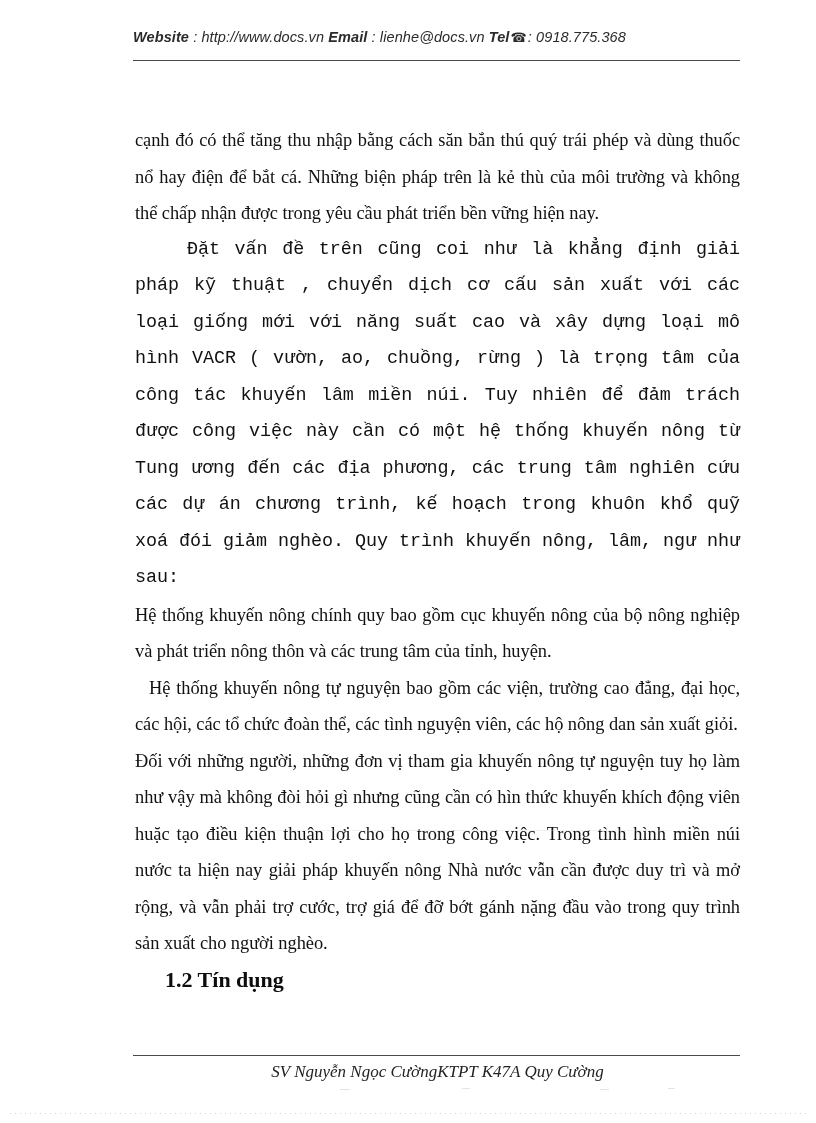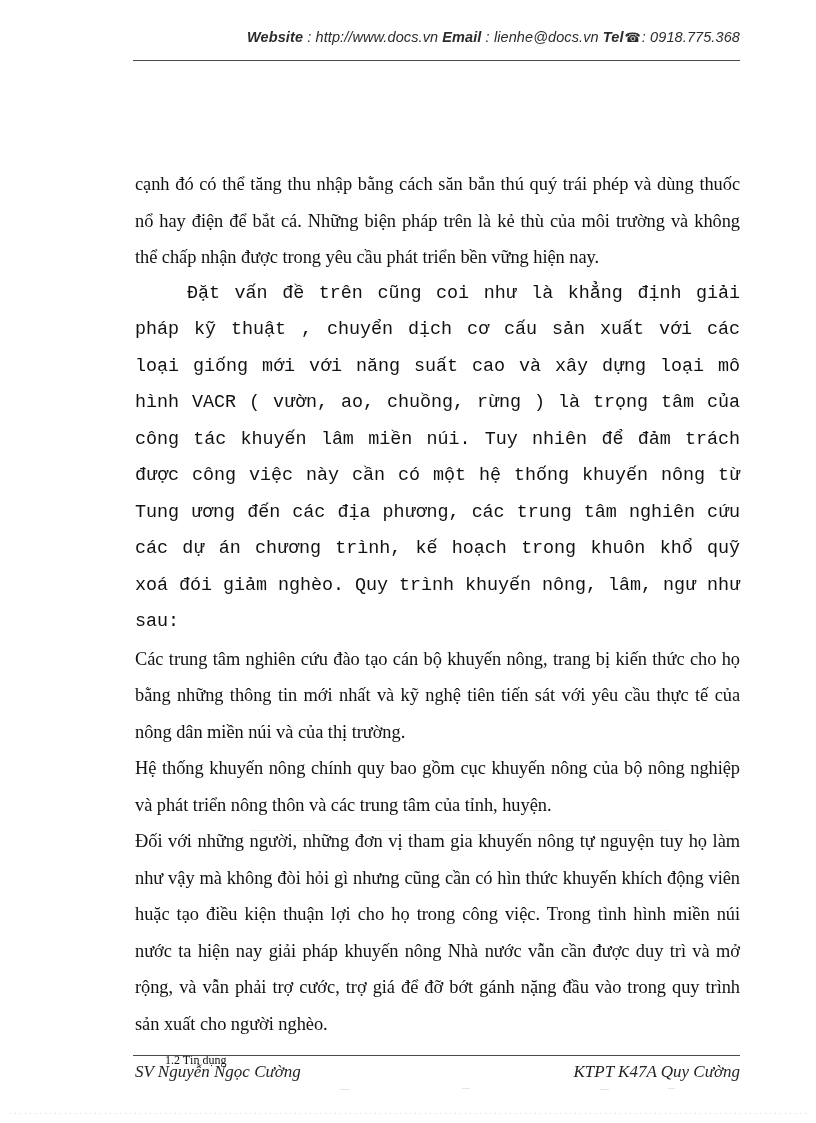--- a/index.html
+++ b/index.html
@@ -22,21 +22,21 @@
 
   
   .header-block {
     position: absolute;
     left: 133px;
     top: 30px;
     width: 607px;
   }
 
   .header-line {
-    text-align: right;
+    text-align: left;
     font-family: "Liberation Sans", "DejaVu Sans", sans-serif;
     font-style: italic;
     font-size: 14.5px;
     line-height: 1.1;
     color: #2b2b2b;
     white-space: nowrap;
     letter-spacing: 0.1px;
   }
 
   .header-line .lbl {
@@ -64,21 +64,20 @@
     height: 1px;
     background: #4a4a4a;
   }
 
   
   .body-block {
     position: absolute;
     left: 135px;
     top: 122px;
     width: 605px;
-    margin-top: 44px;
   }
 
   .para {
     margin: 0;
     font-size: 18.4px;
     line-height: 36.5px;
     text-align: justify;
     text-justify: inter-word;
     color: #111111;
     letter-spacing: -0.05px;
@@ -88,44 +87,44 @@
     text-indent: 52px;
     font-family: Liberation Mono, monospace;
   }
 
   .para.indent-small {
     text-indent: 14px;
   }
 
   .heading {
     margin: 0;
-    font-size: 12px;
+    font-size: 22px;
     line-height: 36.5px;
-    font-weight: normal;
+    font-weight: bold;
     text-indent: 30px;
     color: #0d0d0d;
   }
 
   
   .footer-rule {
     position: absolute;
     left: 133px;
     top: 1055px;
     width: 607px;
     height: 1px;
     background: #4a4a4a;
   }
 
   .footer-block {
     position: absolute;
     left: 135px;
     top: 1062px;
     width: 605px;
     display: flex;
-    justify-content: space-between;
+    justify-content: center;
     align-items: baseline;
   }
 
   .footer-text {
     font-family: "Liberation Serif", "DejaVu Serif", serif;
     font-style: italic;
     font-size: 17px;
     color: #232323;
     white-space: nowrap;
   }
@@ -163,22 +162,22 @@
       <span class="lbl">Website</span><span class="val"> : </span><span class="val">http://www.docs.vn</span>
       <span class="lbl">Email</span><span class="val">  : </span><span class="val">lienhe@docs.vn</span>
       <span class="lbl">Tel</span><span class="phone-icon">☎</span><span class="val">: </span><span class="val">0918.775.368</span>
     </div>
   </div>
   <div class="header-rule"></div>
 
   <div class="body-block">
     <p class="para">cạnh đó có thể tăng thu nhập bằng cách săn bắn thú quý trái phép và dùng thuốc nổ hay điện để bắt cá. Những biện pháp trên là kẻ thù của môi trường và không thể chấp nhận được trong yêu cầu phát triển bền vững hiện nay.</p>
     <p class="para indent">Đặt vấn đề trên cũng coi như là khẳng định giải pháp kỹ thuật , chuyển dịch cơ cấu sản xuất với các loại giống mới với năng suất cao và xây dựng loại mô hình VACR ( vườn, ao, chuồng, rừng ) là trọng tâm của công tác khuyến lâm miền núi. Tuy nhiên để đảm trách được công việc này cần có một hệ thống khuyến nông từ Tung ương đến các địa phương, các trung tâm nghiên cứu các dự án chương trình, kế hoạch trong khuôn khổ quỹ xoá đói giảm nghèo. Quy trình khuyến nông, lâm, ngư  như sau:</p>
-    <p class="para">Các trung tâm nghiên cứu đào tạo cán bộ khuyến nông, trang bị kiến thức cho họ bằng những thông tin mới nhất và kỹ nghệ tiên tiến sát với yêu cầu thực tế của nông dân miền núi và của thị trường.</p>
     <p class="para">Hệ thống khuyến nông chính quy bao gồm cục khuyến nông của bộ nông nghiệp và phát triển nông thôn và các trung tâm của tỉnh, huyện.</p>
+    <p class="para indent-small">Hệ thống khuyến nông tự nguyện bao gồm các viện, trường cao đẳng, đại học, các hội, các tổ chức đoàn thể, các tình nguyện viên, các hộ nông dan sản xuất giỏi.</p>
     <p class="para">Đối với những người, những đơn vị tham gia khuyến nông tự nguyện tuy họ làm như vậy mà không đòi hỏi gì nhưng cũng cần có hìn thức khuyến khích động viên huặc tạo điều kiện thuận lợi cho họ trong công việc. Trong tình hình miền núi nước ta hiện nay giải pháp khuyến nông Nhà nước vẫn cần được duy trì và mở rộng, và vẫn phải trợ cước, trợ giá để đỡ bớt gánh nặng đầu vào trong quy trình sản xuất cho người nghèo.</p>
     <p class="heading">1.2 Tín dụng</p>
   </div>
 
   <div class="footer-rule"></div>
   <div class="footer-block">
     <span class="footer-text">SV Nguyễn Ngọc Cường</span>
     <span class="footer-text">KTPT K47A Quy Cường</span>
   </div>
 

